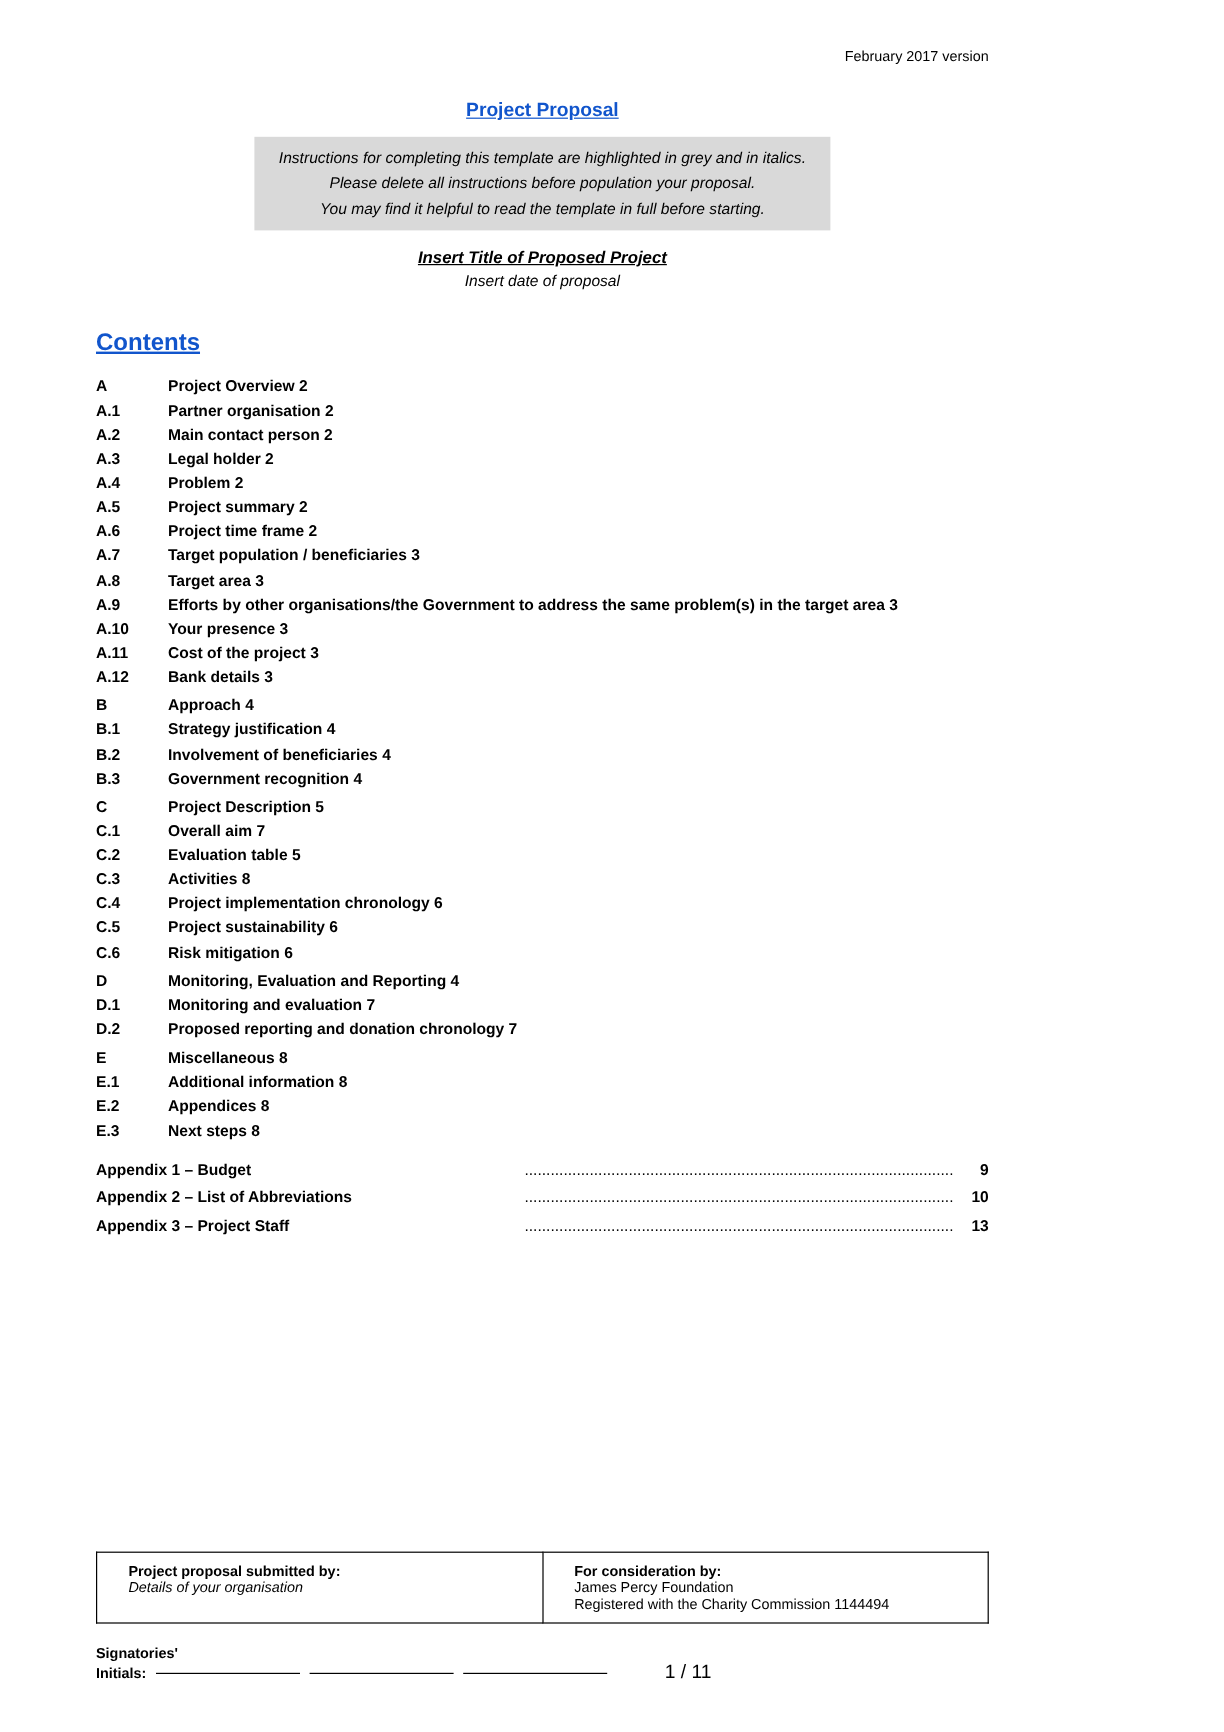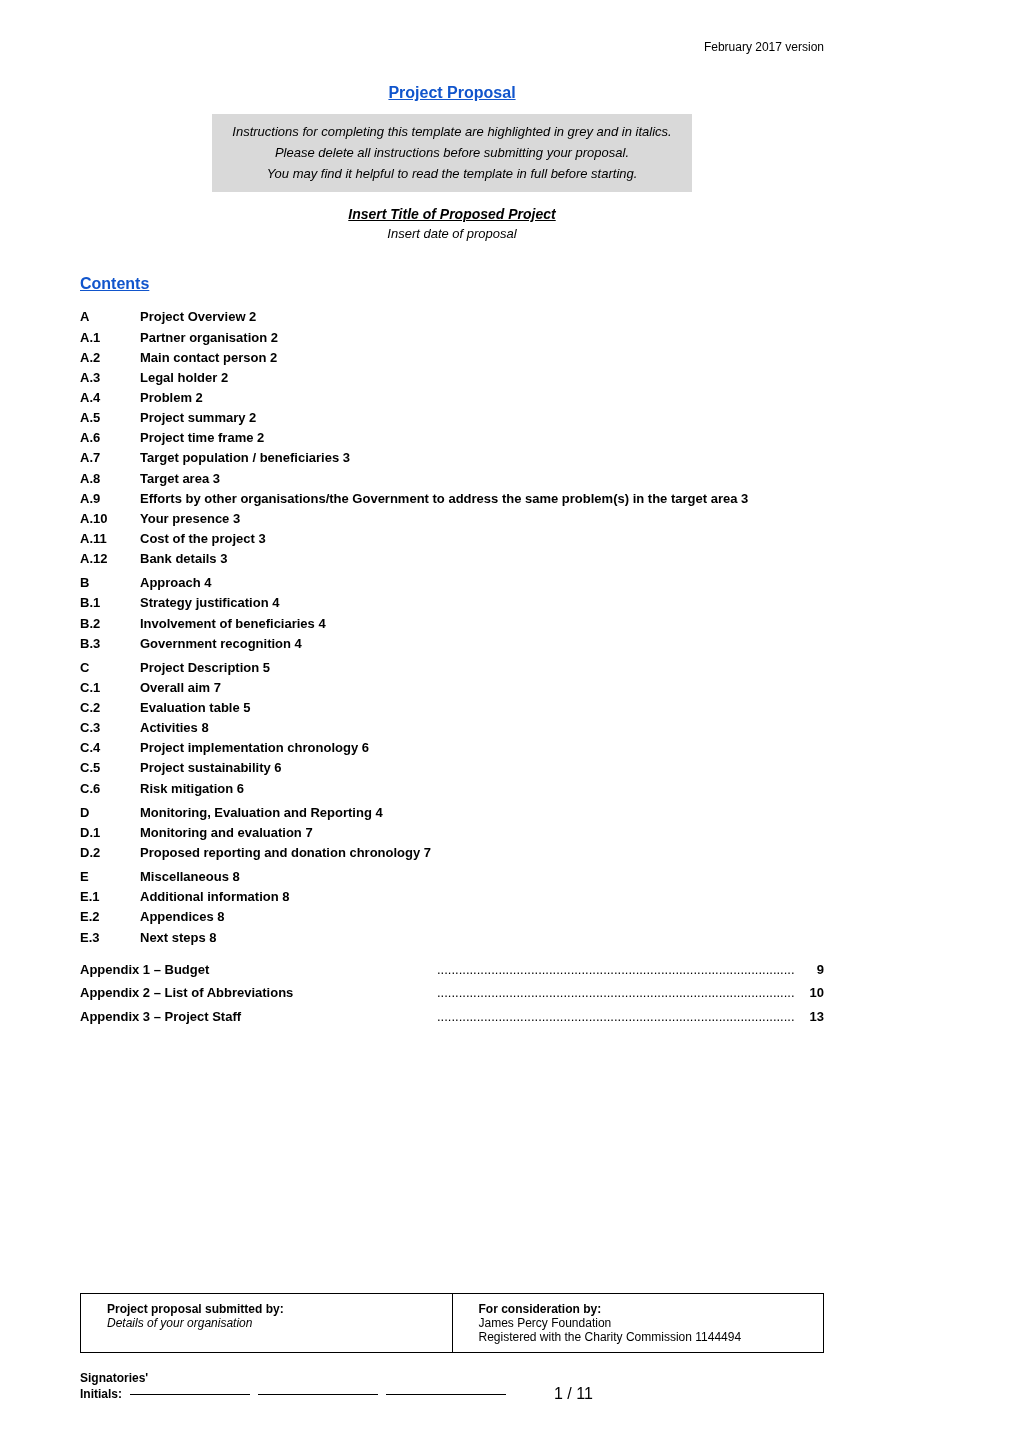--- a/index.html
+++ b/index.html
@@ -52,21 +52,21 @@
       text-decoration: underline;
       font-size: 14px;
       margin-bottom: 4px;
     }
     .project-date {
       font-style: italic;
       font-size: 13px;
       margin-bottom: 16px;
     }
     .contents-title {
-      font-size: 16px;
+      font-size: 20px;
       font-weight: bold;
       color: #1155CC;
       text-decoration: underline;
       margin-bottom: 14px;
     }
     .toc {
       margin-bottom: 20px;
     }
     .toc-row {
       display: flex;
@@ -147,21 +147,21 @@
 <body>
 
 <div class="page">
 
   <div class="version-line">February 2017 version</div>
 
   <div class="title-section">
     <div class="main-title">Project Proposal</div>
     <div class="instructions-box">
       <div>Instructions for completing this template are highlighted in grey and in italics.</div>
-      <div>Please delete all instructions before submitting your proposal.</div>
+      <div>Please delete all instructions before population your proposal.</div>
       <div>You may find it helpful to read the template in full before starting.</div>
     </div>
     <br>
     <div class="project-title">Insert Title of Proposed Project</div>
     <div class="project-date">Insert date of proposal</div>
   </div>
 
   <div class="toc">
     <div class="contents-title">Contents</div>
 

